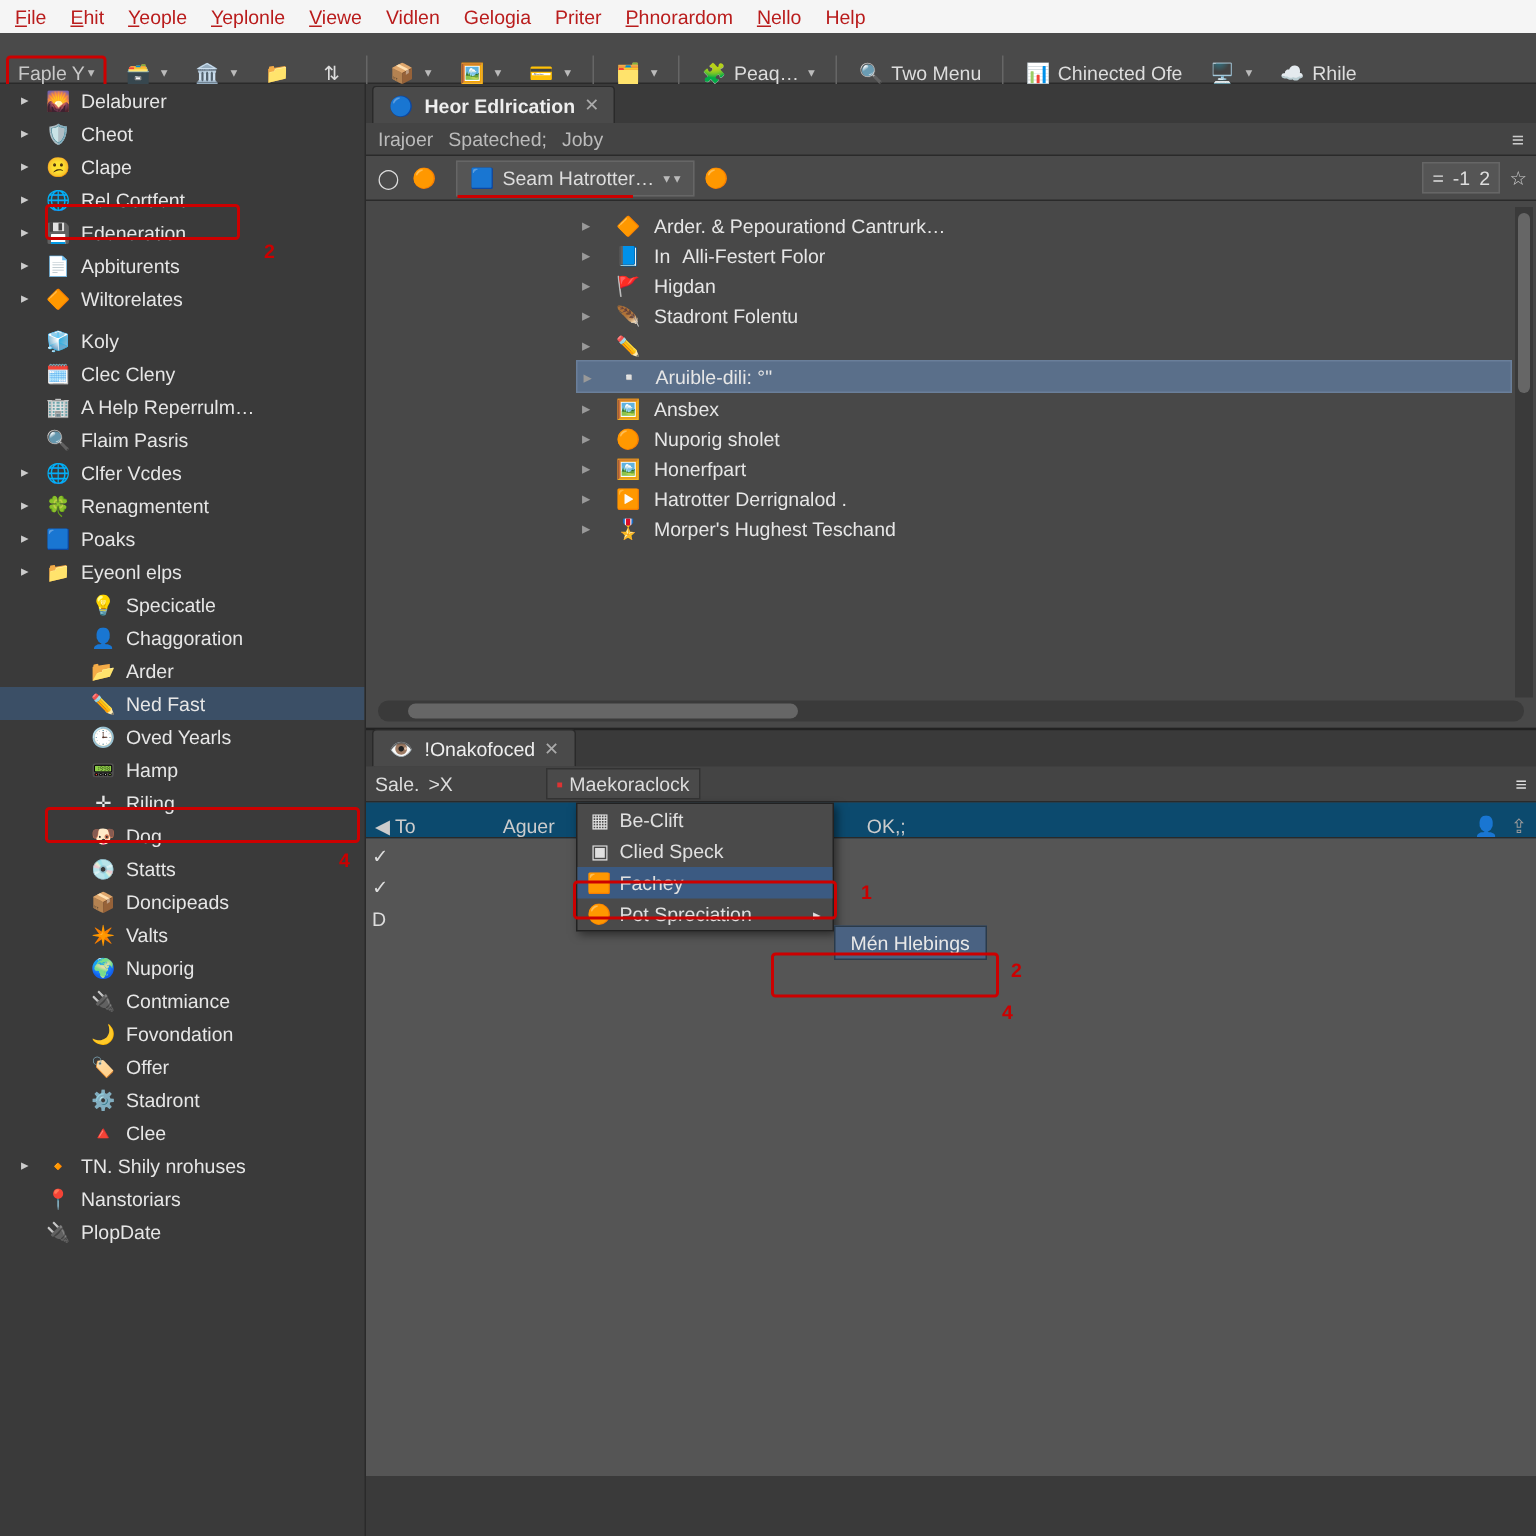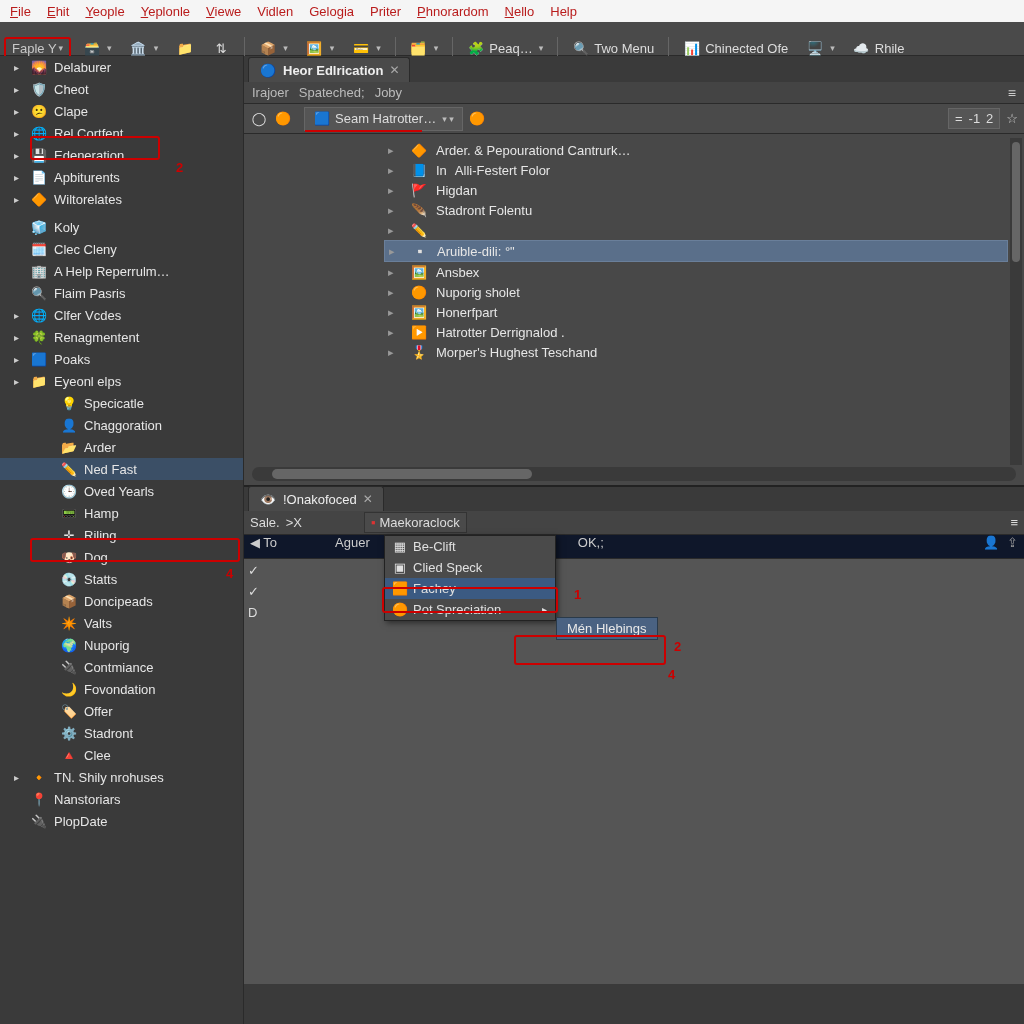--- a/index.html
+++ b/index.html
@@ -36,21 +36,21 @@
 .list-row { display:flex; align-items:center; gap:8px; padding:2px 4px; color:#e6e6e6; }
 .list-row.selected { background:#5a6f8a; border:1px solid #6a7f9a; }
 .list-row .arrow { color:#999; width:14px; font-size:11px; }
 .list-row .icn { width:18px; height:16px; display:inline-flex; align-items:center; justify-content:center; }
 .hscroll { position:absolute; bottom:4px; left:8px; right:8px; height:14px; background:#3a3a3a; border-radius:7px; }
 .hscroll .thumb { position:absolute; left:20px; width:260px; height:10px; top:2px; background:#666; border-radius:5px; }
 .bottom-panel { height: 498px; background:#3a3a3a; display:flex; flex-direction:column; border-top:1px solid #222; }
 .bottom-header { background:#444; height:24px; display:flex; align-items:center; padding:0 6px; gap:6px; border-bottom:1px solid #2a2a2a; justify-content:space-between; }
 .bottom-header .left { display:flex; align-items:center; gap:6px; }
 .bottom-header .title { display:flex; align-items:center; gap:4px; background:#4a4a4a; padding:2px 6px; border:1px solid #333; }
-.crumbbar { background:#0f172a; height:24px; display:flex; align-items:flex-start; padding:0 6px; gap:4px; color:#ccc; border-bottom:1px solid #2a2a2a; }
+.crumbbar { background:#0c4a6e; height:24px; display:flex; align-items:flex-end; padding:0 6px; gap:4px; color:#ccc; border-bottom:1px solid #2a2a2a; }
 .crumbbar .right { margin-left:auto; display:flex; gap:8px; color:#999; }
 .bottom-body { flex:1; background:#555; position:relative; }
 .mini-col { position:absolute; left:4px; top:4px; display:flex; flex-direction:column; gap:6px; color:#ddd; }
 .mini-col .chk { display:flex; gap:6px; align-items:center; }
 .popup-menu { position:absolute; left:140px; top:-24px; width:172px; background:#4a4a4a; border:1px solid #222; box-shadow:2px 2px 6px rgba(0,0,0,.5); }
 .popup-menu .pm-item { display:flex; align-items:center; gap:6px; padding:3px 8px; color:#e0e0e0; }
 .popup-menu .pm-item.hl { background:#3b5a82; }
 .popup-menu .pm-item .sq { width:14px; height:14px; display:inline-flex; align-items:center; justify-content:center; }
 .submenu { position:absolute; left:312px; top:58px; background:#4a6282; border:1px solid #2a3a4a; padding:3px 10px; color:#e8e8e8; }
 .red-annot { position:absolute; color:#c00; font-weight:bold; pointer-events:none; }

